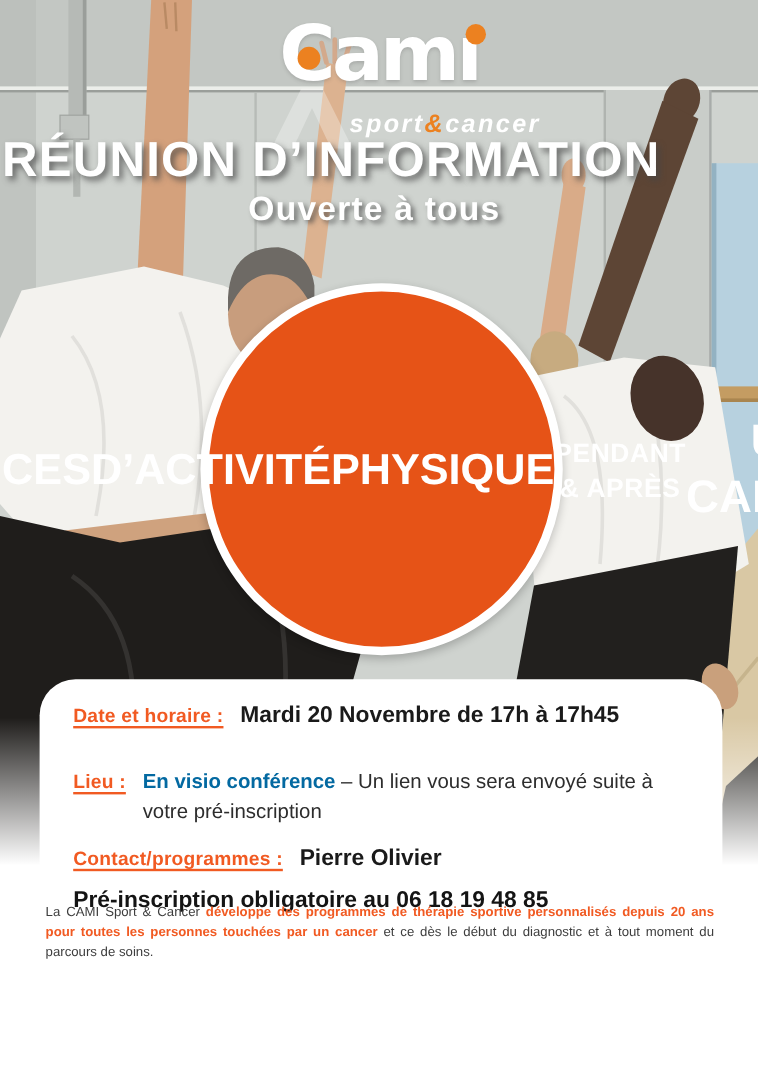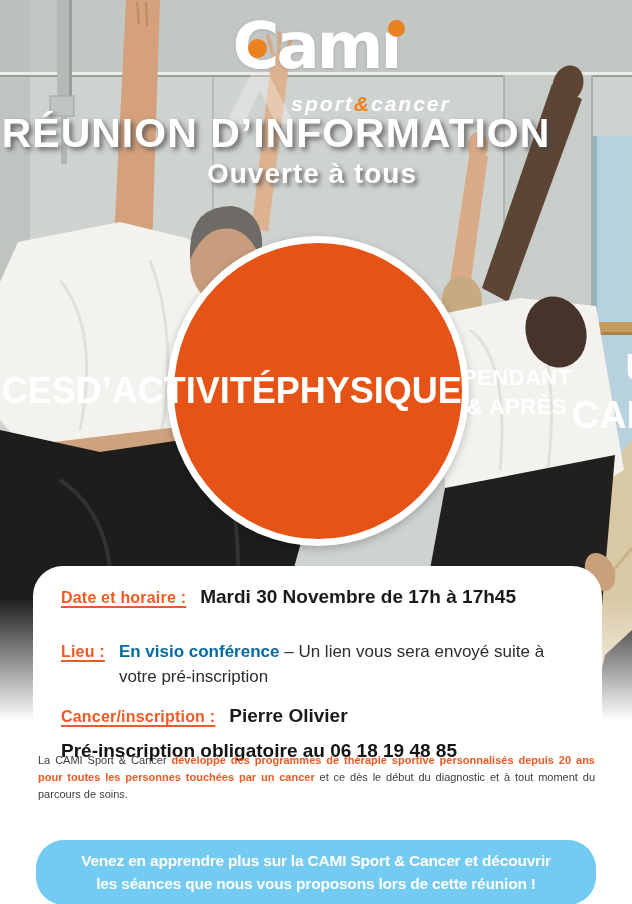--- a/index.html
+++ b/index.html
@@ -159,33 +159,29 @@
     <div class="big">SÉANCES</div>
     <div class="big">D’ACTIVITÉ</div>
     <div class="big">PHYSIQUE</div>
     <div class="small">PENDANT &amp; APRÈS</div>
     <div class="mid">UN CANCER</div>
   </div>
 
   <div class="panel">
     <div class="detail-row row-date">
       <span class="detail-label" style="color: rgb(241, 90, 34);">Date et horaire :</span>
-      <span class="detail-value">Mardi 30 Novembre de 17h à 17h45</span>
+      <span class="detail-value">Mardi 20 Novembre de 17h à 17h45</span>
     </div>
     <div class="detail-row row-lieu">
       <span class="detail-label" style="color: rgb(241, 90, 34);">Lieu :</span>
       <span class="lieu-value"><span class="lieu-bold">En visio conférence</span><span> – Un lien vous sera envoyé suite à votre pré-inscription</span></span>
     </div>
     <div class="detail-row row-contact">
-      <span class="detail-label" style="color: rgb(241, 90, 34);">Cancer/inscription :</span>
+      <span class="detail-label" style="color: rgb(241, 90, 34);">Contact/programmes :</span>
       <span class="detail-value">Pierre Olivier</span>
     </div>
     <p class="phone-note">Pré-inscription obligatoire au 06 18 19 48 85</p>
   </div>
 
   <div class="about"><span>La CAMI Sport &amp; Cancer </span><span class="hl" style="color: rgb(241, 90, 34);">développe des programmes de thérapie sportive personnalisés depuis 20 ans pour toutes les personnes touchées par un cancer</span><span> et ce dès le début du diagnostic et à tout moment du parcours de soins.</span></div>
 
-  <div class="cta" style="background: rgb(115, 203, 241);">
-    <div>Venez en apprendre plus sur la CAMI Sport &amp; Cancer et découvrir</div>
-    <div>les séances que nous vous proposons lors de cette réunion !</div>
-  </div>
 
 </div>
 
 </body></html>

